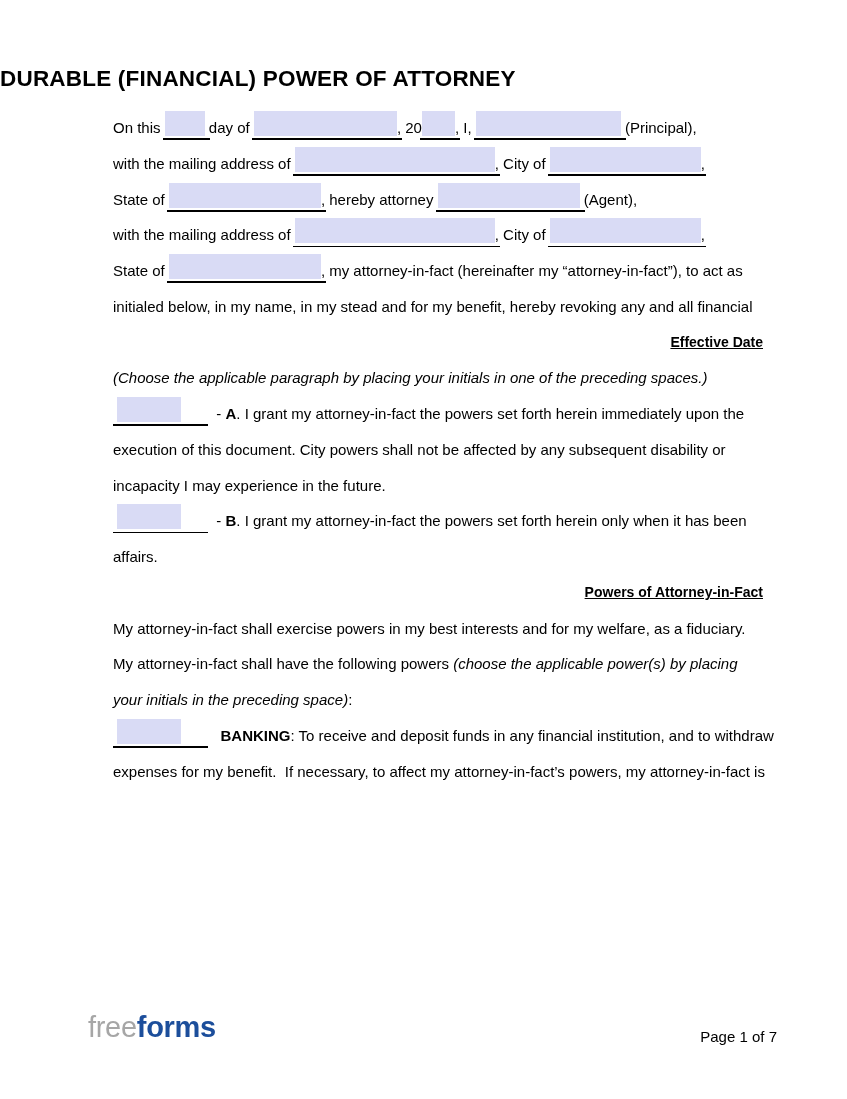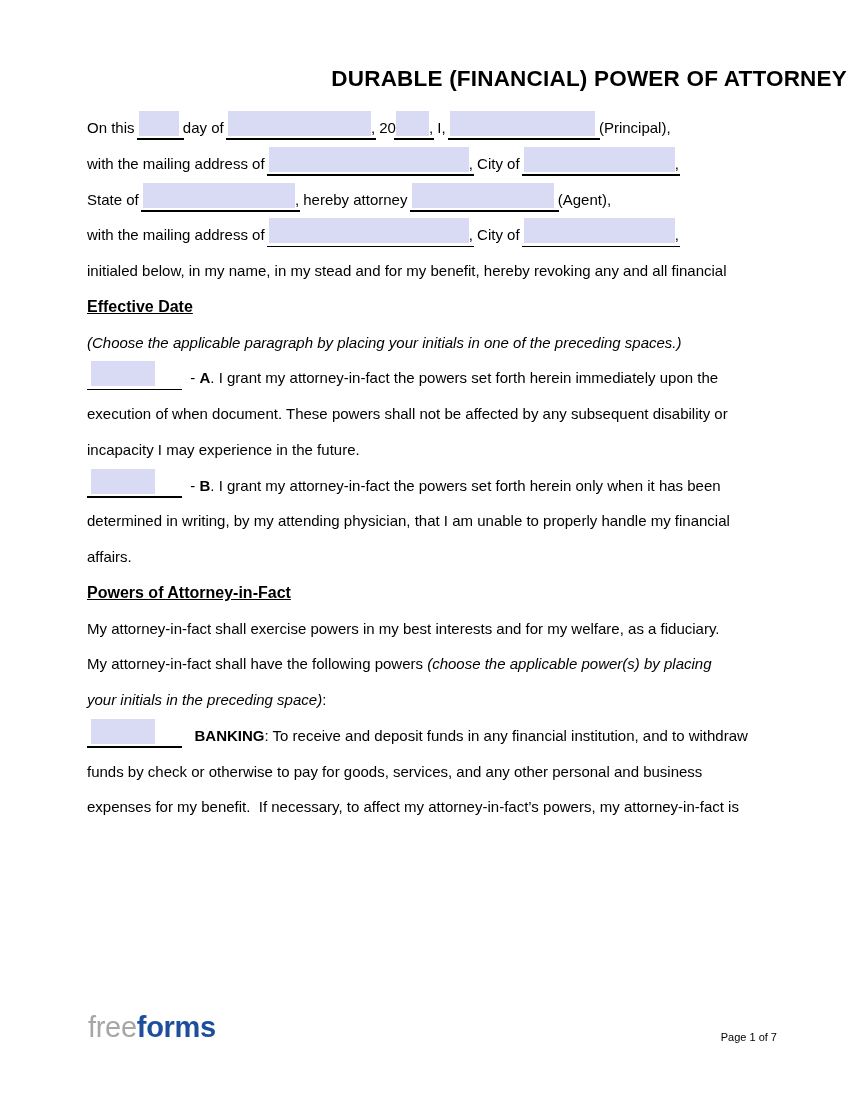--- a/index.html
+++ b/index.html
@@ -2,25 +2,25 @@
 <html style="--highlight: #d9dbf5; --logo-gray: #a6a6a6; --logo-blue: #1c4e9b;"><head>
 <meta charset="utf-8">
 <style>
   html,body { margin:0; padding:0; background:#ffffff; }
   .page {
     position:relative; width:847px; height:1099px; background:#ffffff;
     font-family:"Liberation Sans", sans-serif; color:#000; overflow:hidden;
   }
   .title {
     position:absolute; top:66px; left:0; width:100%; margin:0;
-    text-align:right; font-size:22.5px; font-weight:bold; letter-spacing:0.2px;
+    text-align:left; font-size:22.5px; font-weight:bold; letter-spacing:0.2px;
   }
   .content { position:absolute; left:87px; top:110px; width:676px; }
-  .line { height:35.75px; line-height:35.75px; font-size:15px; white-space:pre; }
-  .line.heading { text-align:left; font-weight:bold; font-size:16px; }
+  .line { height:35.75px; line-height:35.75px; font-size:15px; white-space:pre;margin-left:26px; }
+  .line.heading { text-align:right; font-weight:bold; font-size:14px; }
   .line.heading span { text-decoration:underline; }
   .blank {
     display:inline-block; position:relative; height:25px; vertical-align:-3px;
     background:var(--highlight,#d9dbf5);
   }
   .blank::after {
     content:""; position:absolute; left:-2px; right:-5px; bottom:-4px;
     height:1.7px; background:#000;
   }
   .blank.initials { background:none; }
@@ -28,44 +28,43 @@
     content:""; position:absolute; left:4px; top:0; width:64px; height:100%;
     background:var(--highlight,#d9dbf5);
   }
   .blank.initials::after { left:0; right:0; }
   .footer-logo {
     position:absolute; left:88px; top:1014px; font-size:29px;
     letter-spacing:-0.3px; line-height:26px;
   }
   .logo-free  { color:var(--logo-gray,#a6a6a6); }
   .logo-forms { color:var(--logo-blue,#1c4e9b); font-weight:bold; }
-  .pagenum { position:absolute; right:70px; top:1027px; font-size:11px; line-height:20px; }
+  .pagenum { position:absolute; right:70px; top:1027px; font-size:15px; line-height:20px; }
 </style>
 </head>
 <body>
 
 <div class="page">
   <h1 class="title">DURABLE (FINANCIAL) POWER OF ATTORNEY</h1>
   <div class="content" id="content">
       <div class="line"><span>On this </span><span class="blank" style="width: 40px;"></span><span> day of </span><span class="blank" style="width: 143px;"></span><span>, 20</span><span class="blank" style="width: 33px;"></span><span>, I, </span><span class="blank" style="width: 145px;"></span><span> (Principal),</span></div>
       <div class="line"><span>with the mailing address of </span><span class="blank" style="width: 200px;"></span><span>, City of </span><span class="blank" style="width: 151px;"></span><span>,</span></div>
       <div class="line"><span>State of </span><span class="blank" style="width: 152px;"></span><span>, hereby attorney </span><span class="blank" style="width: 142px;"></span><span> (Agent),</span></div>
       <div class="line"><span>with the mailing address of </span><span class="blank" style="width: 200px;"></span><span>, City of </span><span class="blank" style="width: 151px;"></span><span>,</span></div>
+      <div class="line"><span>State of </span><span class="blank" style="width: 152px;"></span><span>, my attorney-in-fact (hereinafter my “attorney-in-fact”), to act as</span></div>
       <div class="line"><span>initialed below, in my name, in my stead and for my benefit, hereby revoking any and all financial</span></div>
       <div class="line heading"><span>Effective Date</span></div>
       <div class="line"><i>(Choose the applicable paragraph by placing your initials in one of the preceding spaces.)</i></div>
       <div class="line"><span class="blank initials" style="width: 95px;"></span><span>  - </span><b>A</b><span>. I grant my attorney-in-fact the powers set forth herein immediately upon the</span></div>
-      <div class="line"><span>execution of when document. These powers shall not be affected by any subsequent disability or</span></div>
+      <div class="line"><span>execution of this document. City powers shall not be affected by any subsequent disability or</span></div>
       <div class="line"><span>incapacity I may experience in the future.</span></div>
       <div class="line"><span class="blank initials" style="width: 95px;"></span><span>  - </span><b>B</b><span>. I grant my attorney-in-fact the powers set forth herein only when it has been</span></div>
-      <div class="line"><span>determined in writing, by my attending physician, that I am unable to properly handle my financial</span></div>
       <div class="line"><span>affairs.</span></div>
       <div class="line heading"><span>Powers of Attorney-in-Fact</span></div>
       <div class="line"><span>My attorney-in-fact shall exercise powers in my best interests and for my welfare, as a fiduciary.</span></div>
       <div class="line"><span>My attorney-in-fact shall have the following powers </span><i>(choose the applicable power(s) by placing</i></div>
       <div class="line"><i>your initials in the preceding space)</i><span>:</span></div>
       <div class="line"><span class="blank initials" style="width: 95px;"></span><span>   </span><b>BANKING</b><span>: To receive and deposit funds in any financial institution, and to withdraw</span></div>
-      <div class="line"><span>funds by check or otherwise to pay for goods, services, and any other personal and business</span></div>
       <div class="line"><span>expenses for my benefit.  If necessary, to affect my attorney-in-fact’s powers, my attorney-in-fact is</span></div>
     </div>
   <div class="footer-logo"><span class="logo-free">free</span><span class="logo-forms">forms</span></div>
   <div class="pagenum">Page 1 of 7</div>
 </div>
 
 </body></html>

